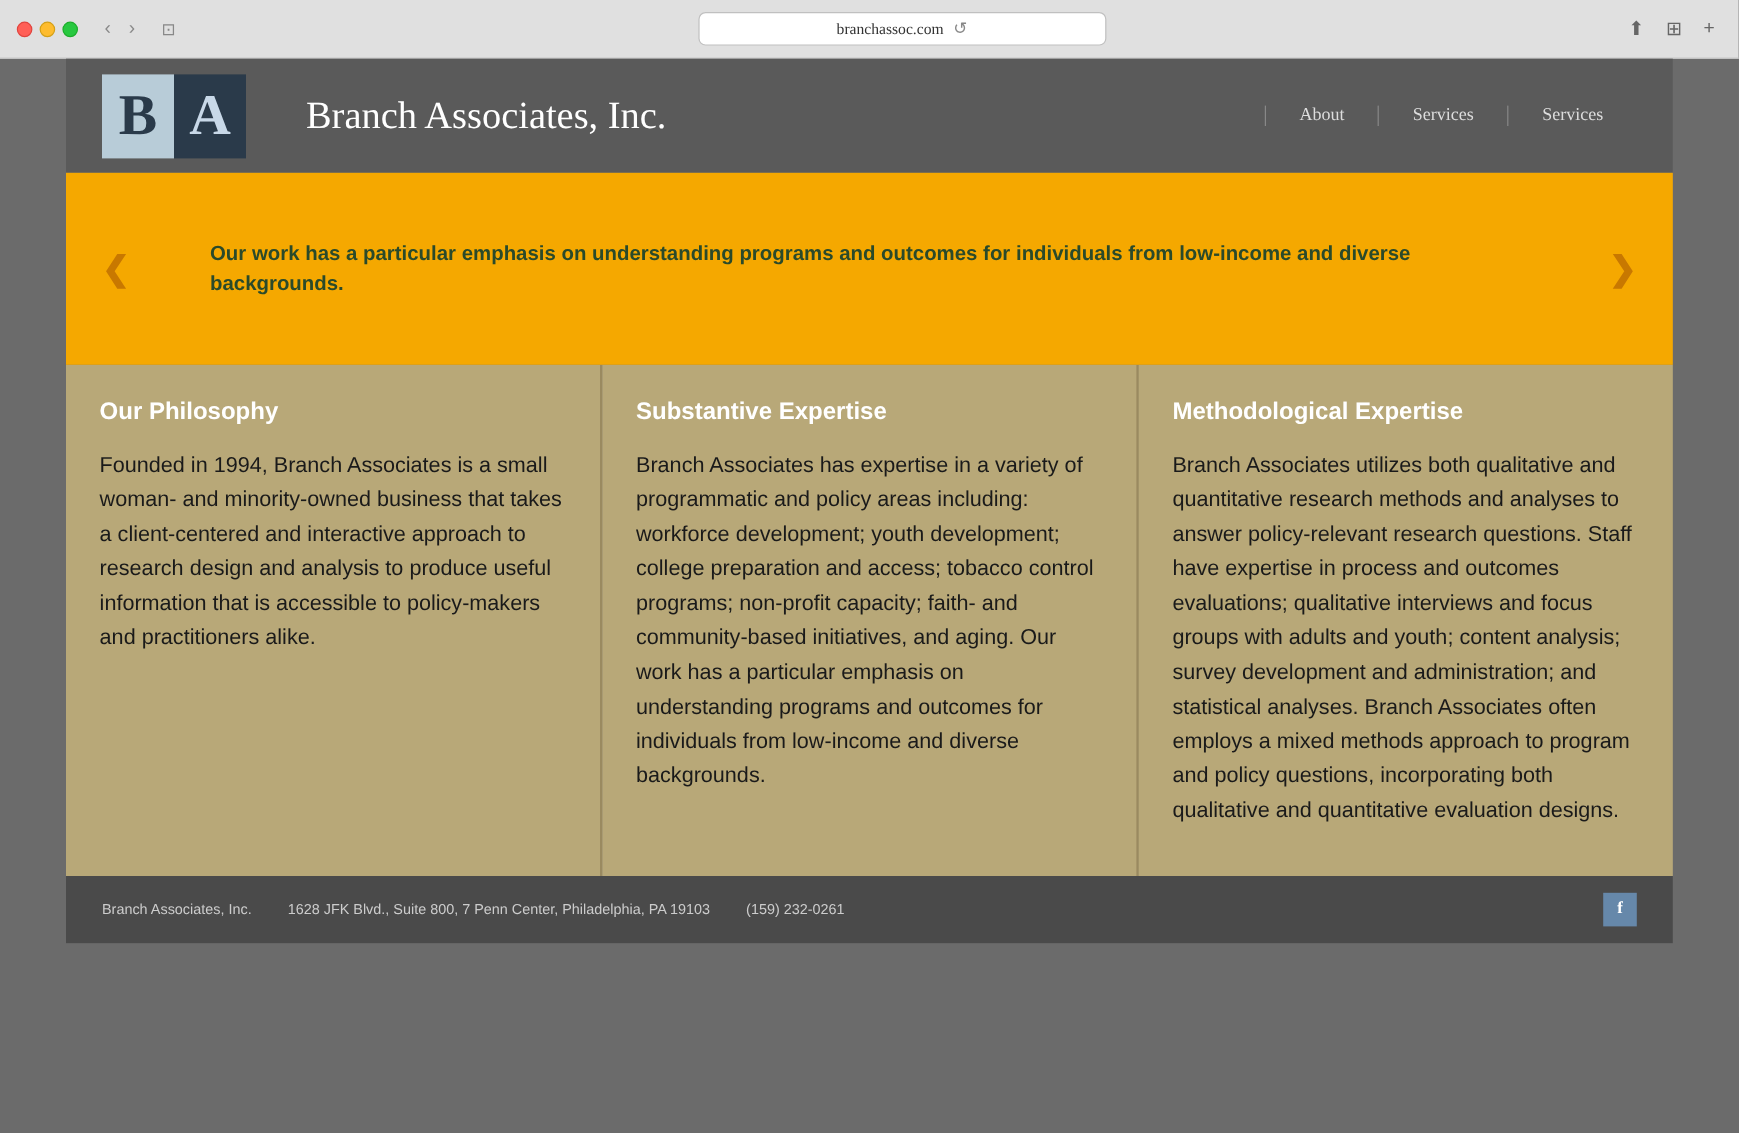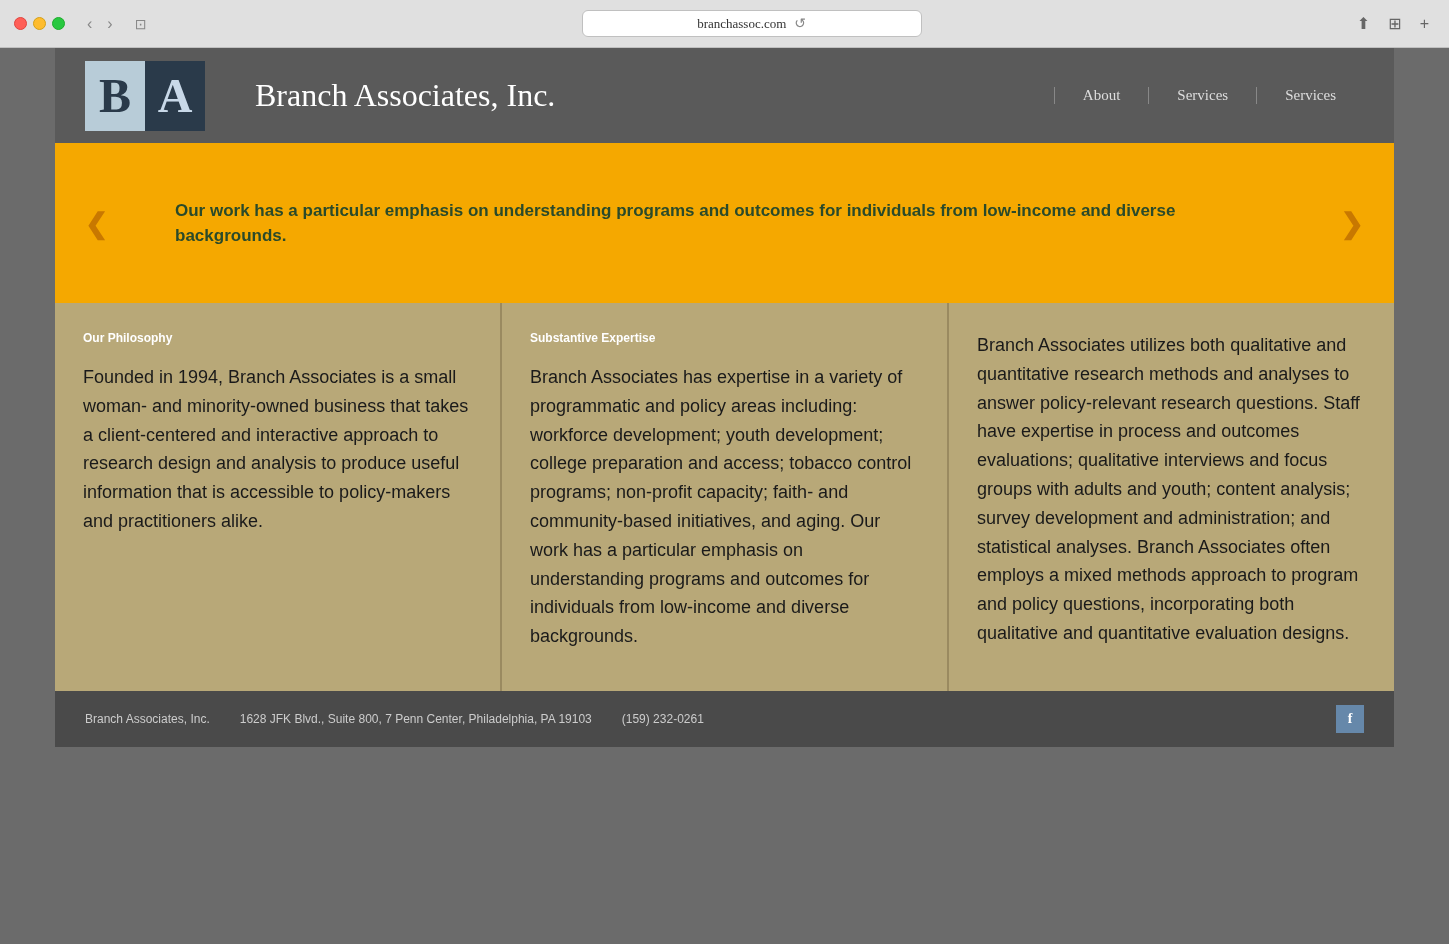--- a/index.html
+++ b/index.html
@@ -224,21 +224,21 @@
       background: #b8a878;
       padding: 28px 28px 40px 28px;
       border-right: 2px solid #9a8a60;
     }
 
     .panel:last-child {
       border-right: none;
     }
 
     .panel-title {
-      font-size: 12px;
+      font-size: 20px;
       font-weight: bold;
       color: white;
       margin-bottom: 18px;
       font-family: 'Arial Black', Arial, sans-serif;
     }
 
     .panel-body {
       font-size: 18px;
       color: #1a1a1a;
       line-height: 1.6;
@@ -332,20 +332,21 @@
   <div class="content-panels">
     <div class="panel">
       <div class="panel-title">Our Philosophy</div>
       <p class="panel-body">Founded in 1994, Branch Associates is a small woman- and minority-owned business that takes a client-centered and interactive approach to research design and analysis to produce useful information that is accessible to policy-makers and practitioners alike.</p>
     </div>
     <div class="panel">
       <div class="panel-title">Substantive Expertise</div>
       <p class="panel-body">Branch Associates has expertise in a variety of programmatic and policy areas including: workforce development; youth development; college preparation and access; tobacco control programs; non-profit capacity; faith- and community-based initiatives, and aging. Our work has a particular emphasis on understanding programs and outcomes for individuals from low-income and diverse backgrounds.</p>
     </div>
     <div class="panel">
+      <div class="panel-title">Methodological Expertise</div>
       <p class="panel-body">Branch Associates utilizes both qualitative and quantitative research methods and analyses to answer policy-relevant research questions. Staff have expertise in process and outcomes evaluations; qualitative interviews and focus groups with adults and youth; content analysis; survey development and administration; and statistical analyses. Branch Associates often employs a mixed methods approach to program and policy questions, incorporating both qualitative and quantitative evaluation designs.</p>
     </div>
   </div>
 
   <footer class="site-footer">
     <div class="footer-info">
       <span>Branch Associates, Inc.</span>
       <span>1628 JFK Blvd., Suite 800, 7 Penn Center, Philadelphia, PA 19103</span>
       <span>(159) 232-0261</span>
     </div>

